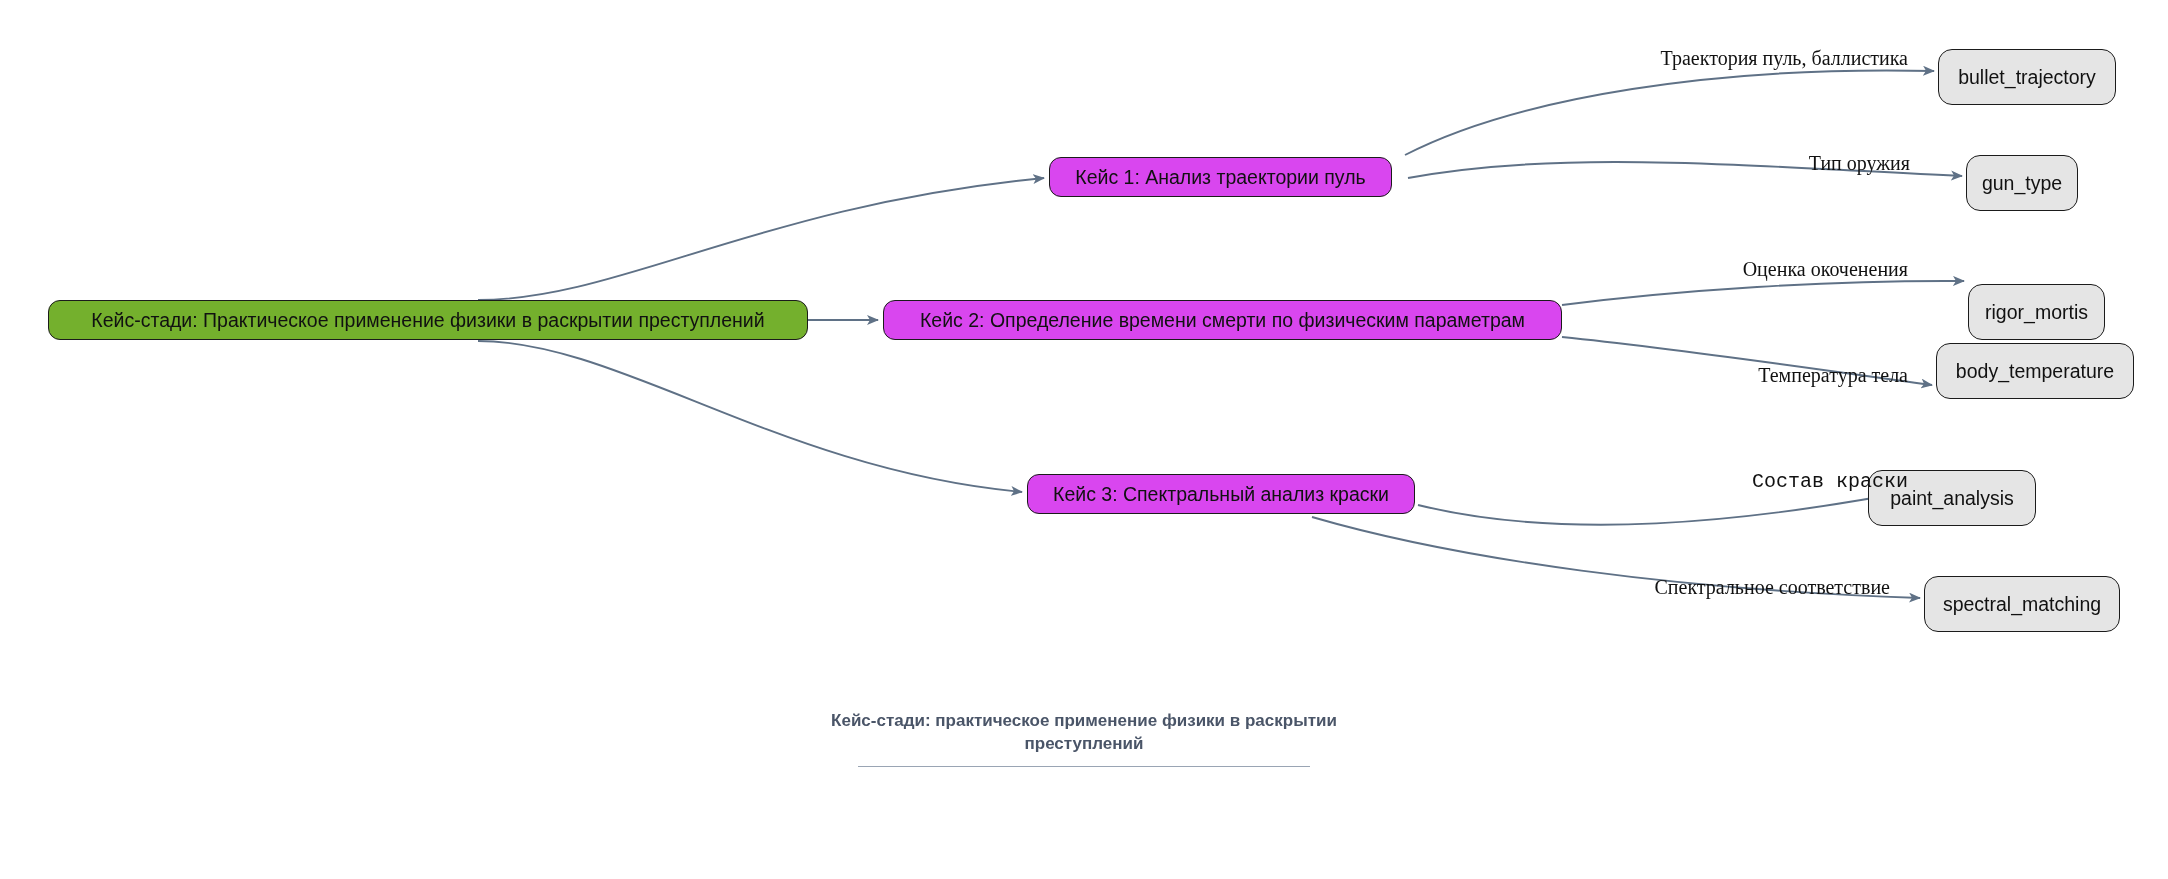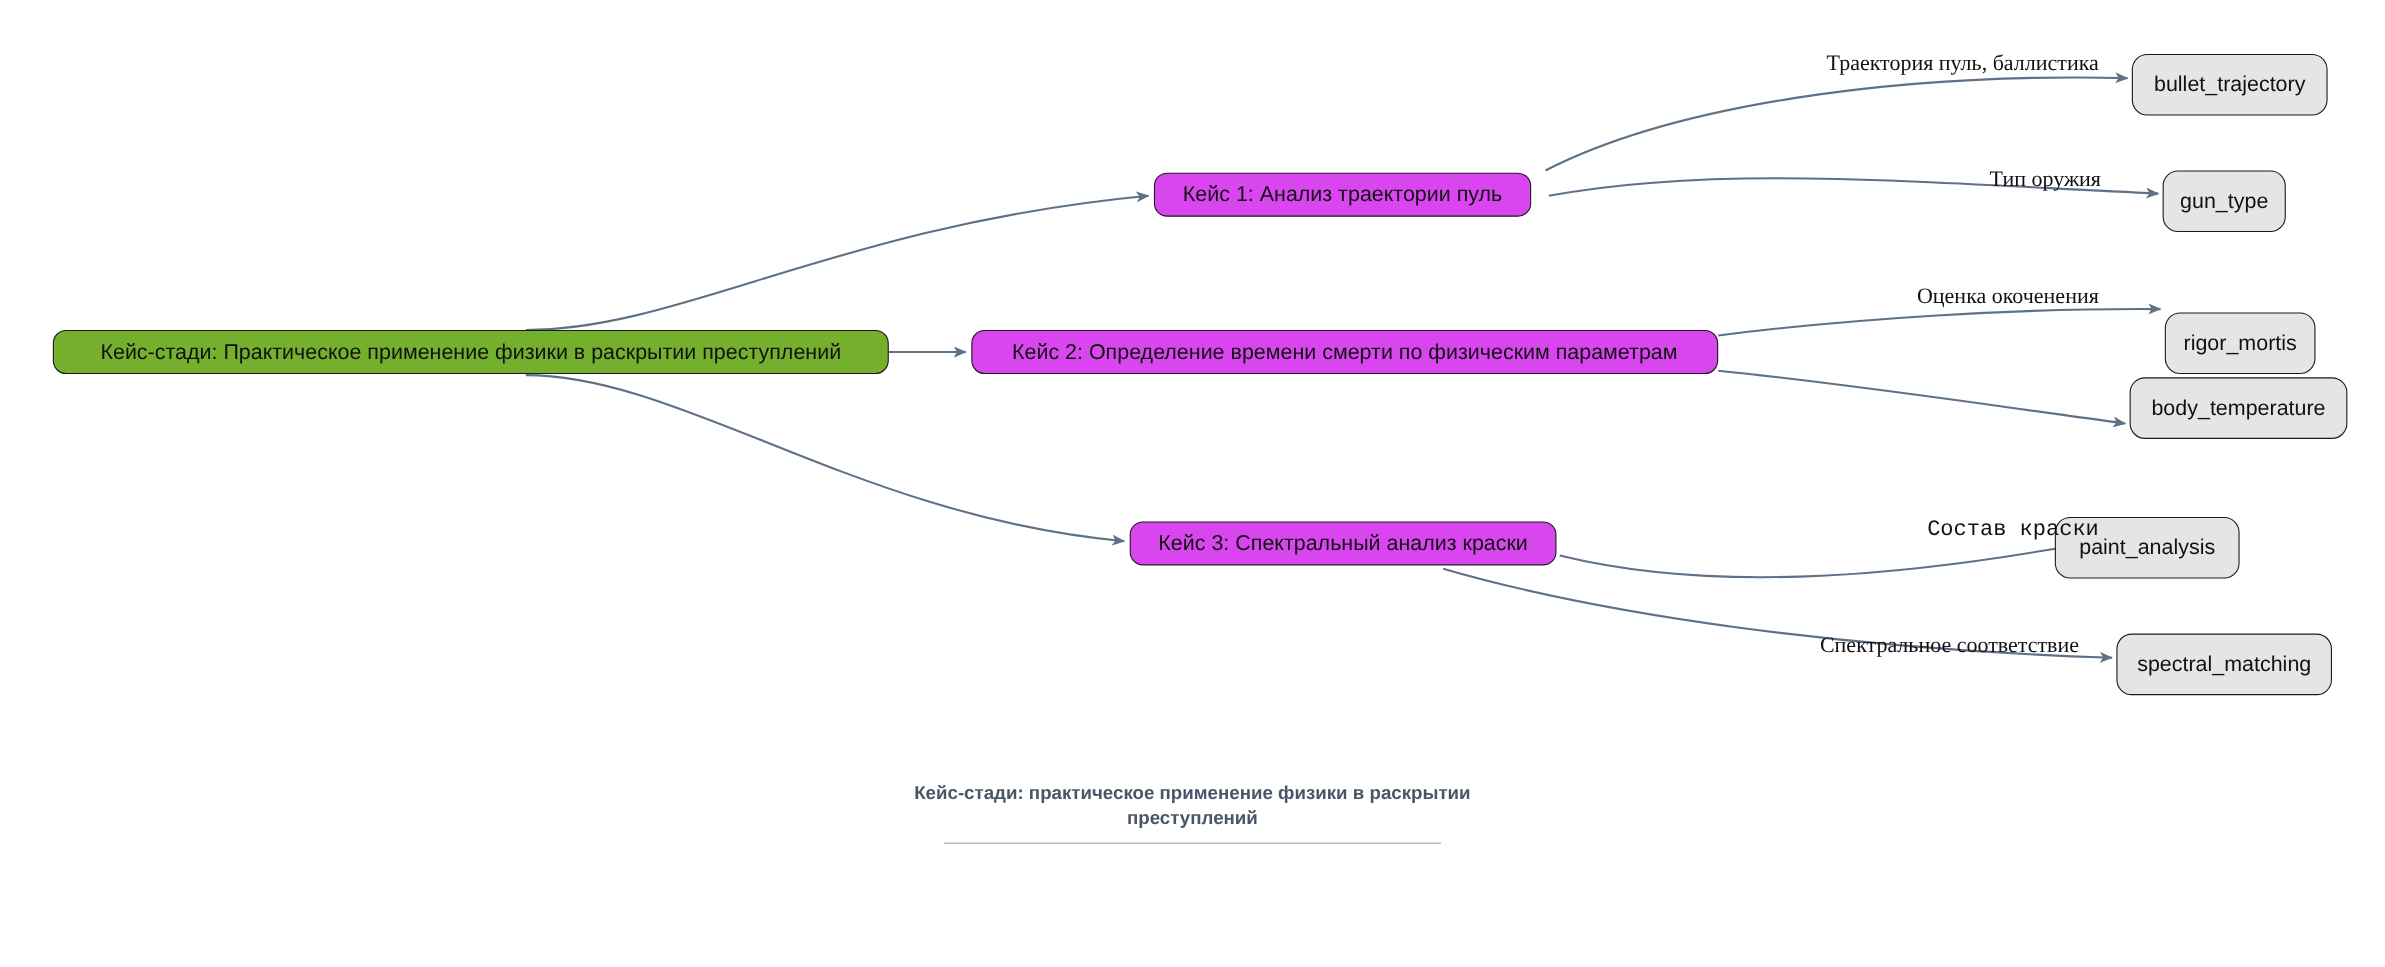--- a/index.html
+++ b/index.html
@@ -184,20 +184,21 @@
   <div class="node node-leaf" style="left:1924px; top:576px; width:196px;">
     <span>spectral_matching</span>
   </div>
 
   <div class="edge-label" style="left:1598px; top:47px; width:310px;">Траектория пуль, баллистика</div>
 
   <div class="edge-label" style="left:1680px; top:152px; width:230px;">Тип оружия</div>
 
   <div class="edge-label" style="left:1528px; top:258px; width:380px;">Оценка окоченения</div>
 
+  <div class="edge-label" style="left:1528px; top:364px; width:380px;">Температура тела</div>
 
   <div class="edge-label" style="left:1558px; top:470px; width:350px;font-family:Liberation Mono, monospace;">Состав краски</div>
 
   <div class="edge-label" style="left:1530px; top:576px; width:360px;">Спектральное соответствие</div>
 
   <div class="footer-title">Кейс-стади: практическое применение физики в раскрытии преступлений</div>
   <div class="footer-divider"></div>
 
 </div>
 

